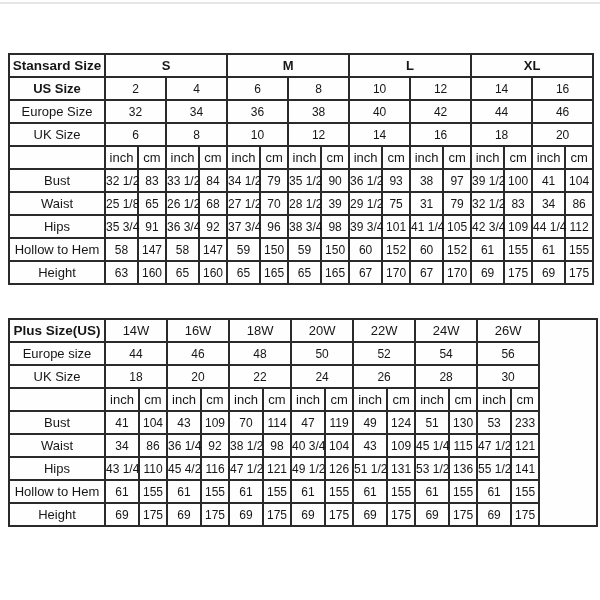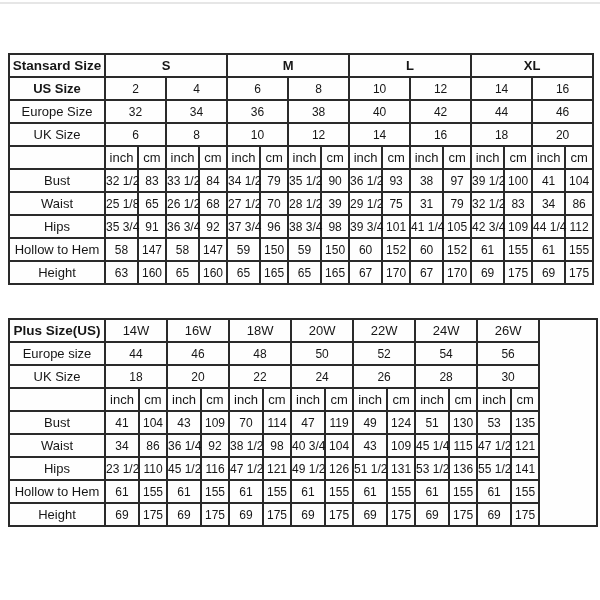--- a/index.html
+++ b/index.html
@@ -287,44 +287,44 @@
         <td>109</td>
         <td>70</td>
         <td>114</td>
         <td>47</td>
         <td>119</td>
         <td>49</td>
         <td>124</td>
         <td>51</td>
         <td>130</td>
         <td>53</td>
-        <td>135</td>
+        <td>233</td>
       </tr>
       <tr>
         <td class="lbl">Waist</td>
         <td>34</td>
         <td>86</td>
         <td>36 1/4</td>
         <td>92</td>
         <td>38 1/2</td>
         <td>98</td>
         <td>40 3/4</td>
         <td>104</td>
         <td>43</td>
         <td>109</td>
         <td>45 1/4</td>
         <td>115</td>
         <td>47 1/2</td>
         <td>121</td>
       </tr>
       <tr>
         <td class="lbl">Hips</td>
-        <td>23 1/2</td>
+        <td>43 1/4</td>
         <td>110</td>
-        <td>45 1/2</td>
+        <td>45 4/2</td>
         <td>116</td>
         <td>47 1/2</td>
         <td>121</td>
         <td>49 1/2</td>
         <td>126</td>
         <td>51 1/2</td>
         <td>131</td>
         <td>53 1/2</td>
         <td>136</td>
         <td>55 1/2</td>

